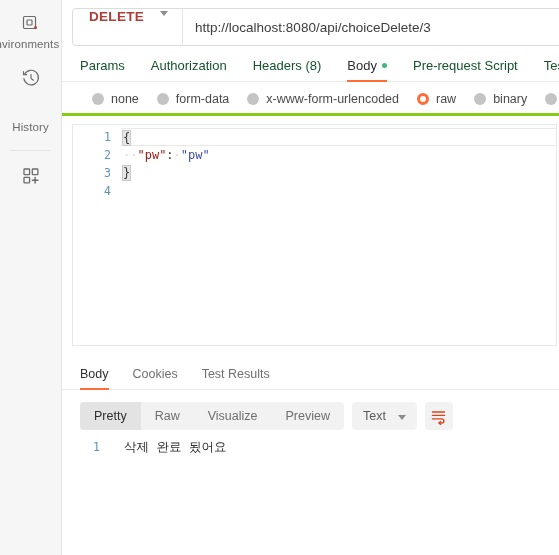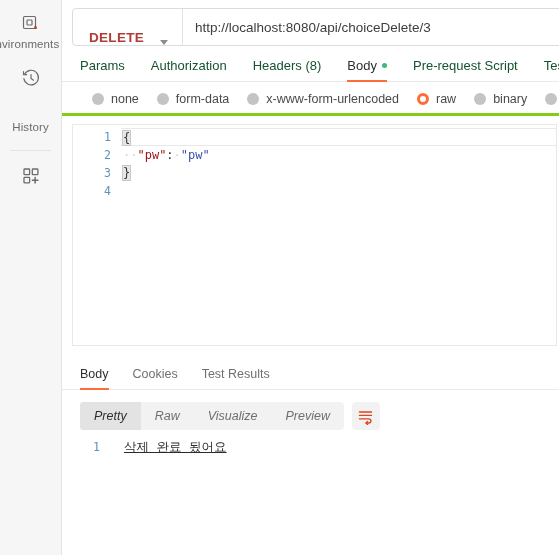--- a/index.html
+++ b/index.html
@@ -81,21 +81,21 @@
     display: flex;
     align-items: center;
     height: 38px;
     border: 1px solid #dcdcdc;
     border-radius: 4px;
     background: #fff;
     width: 560px;
   }
   .method {
     display: flex;
-    align-items: flex-end;
+    align-items: flex-start;
     gap: 16px;
     padding: 0 14px 0 16px;
     height: 100%;
     border-right: 1px solid #e2e2e2;
     cursor: pointer;
   }
   .method-label {
     font-size: 13.5px;
     font-weight: bold;
     color: #b13b36;
@@ -257,21 +257,20 @@
   }
   .count-muted { color: #9a9a9a; }
 
   
   .resp-toolbar {
     display: flex;
     align-items: center;
     gap: 8px;
     padding: 10px 0 0 18px;
     height: 42px;
-    font-style: italic;
   }
   .seg-group {
     display: flex;
     background: #f2f2f2;
     border-radius: 4px;
     overflow: hidden;
     height: 28px;
   }
   .seg {
     display: flex; align-items: center;
@@ -320,21 +319,20 @@
     color: #5a94b8;
     font-size: 11.5px;
     font-family: "DejaVu Sans Mono", monospace;
   }
   .resp-text {
     font-family: "DejaVu Sans Mono", monospace;
     font-size: 12.5px;
     color: #2b2b2b;
     padding-left: 14px;
     white-space: pre;
-    text-decoration: underline;
   }
 </style>
 </head>
 <body>
 
 <div id="app">
 
   <div class="rail">
 
     <div class="rail-item">
@@ -462,20 +460,24 @@
             <span>Raw</span>
           </div>
         <div class="seg">
             <span>Visualize</span>
           </div>
         <div class="seg">
             <span>Preview</span>
           </div>
       </div>
 
+      <div class="sel-box">
+        <span>Text</span>
+        <span class="chev"></span>
+      </div>
 
       <div class="icon-box">
         <svg width="17" height="17" viewBox="0 0 17 17" fill="none" aria-hidden="true">
           <path d="M2.4 4h12.2" stroke="#d9451f" stroke-width="1.3" stroke-linecap="round"></path>
           <path d="M2.4 7.4h12.2" stroke="#d9451f" stroke-width="1.3" stroke-linecap="round"></path>
           <path d="M2.4 10.8h9.4a2.1 2.1 0 1 1 0 4.2H9.1" stroke="#d9451f" stroke-width="1.3" stroke-linecap="round" stroke-linejoin="round"></path>
           <path d="M10.6 13.4 9 15l1.6 1.5" stroke="#d9451f" stroke-width="1.3" stroke-linecap="round" stroke-linejoin="round"></path>
         </svg>
       </div>
     </div>

